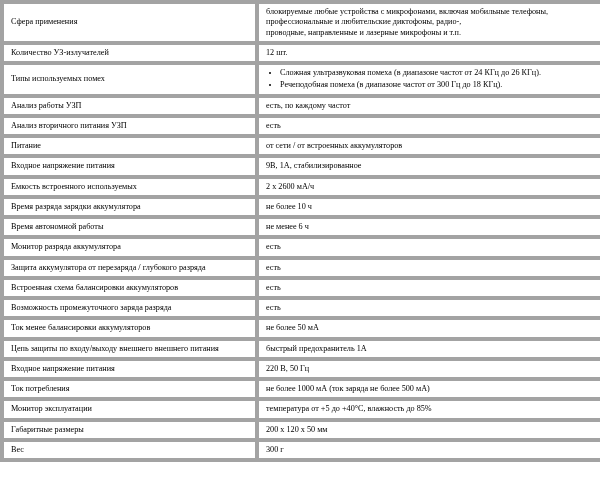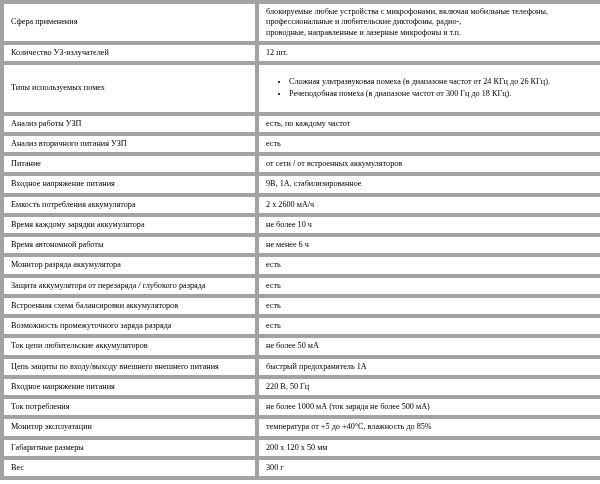--- a/index.html
+++ b/index.html
@@ -32,21 +32,21 @@
   }
   .col-value {
     width: 345px;
   }
   .cell-multiline {
     vertical-align: top;
     padding-top: 4px;
     padding-bottom: 4px;
   }
   ul.bullets {
-    margin: 9px;
+    margin: 0;
     padding-left: 14px;
     list-style-type: disc;
   }
   ul.bullets li {
     margin: 0 0 2px 0;
     padding: 0;
   }
   ul.bullets li:last-child {
     margin-bottom: 0;
   }
@@ -104,26 +104,26 @@
       <td>Питание</td>
       <td>от сети / от встроенных аккумуляторов</td>
     </tr>
 
     <tr>
       <td>Входное напряжение питания</td>
       <td>9В, 1А, стабилизированное</td>
     </tr>
 
     <tr>
-      <td>Емкость потребления аккумулятора</td>
+      <td>Емкость встроенного используемых</td>
       <td>2 х 2600 мА/ч</td>
     </tr>
 
     <tr>
-      <td>Время каждому зарядки аккумулятора</td>
+      <td>Время разряда зарядки аккумулятора</td>
       <td>не более 10 ч</td>
     </tr>
 
     <tr>
       <td>Время автономной работы</td>
       <td>не менее 6 ч</td>
     </tr>
 
 
     <tr>
@@ -140,21 +140,21 @@
       <td>Встроенная схема балансировки аккумуляторов</td>
       <td>есть</td>
     </tr>
 
     <tr>
       <td>Возможность промежуточного заряда разряда</td>
       <td>есть</td>
     </tr>
 
     <tr>
-      <td>Ток цепи любительские аккумуляторов</td>
+      <td>Ток менее балансировки аккумуляторов</td>
       <td>не более 50 мА</td>
     </tr>
 
     <tr>
       <td>Цепь защиты по входу/выходу внешнего внешнего питания</td>
       <td>быстрый предохранитель 1А</td>
     </tr>
 
     <tr>
       <td>Входное напряжение питания</td>

